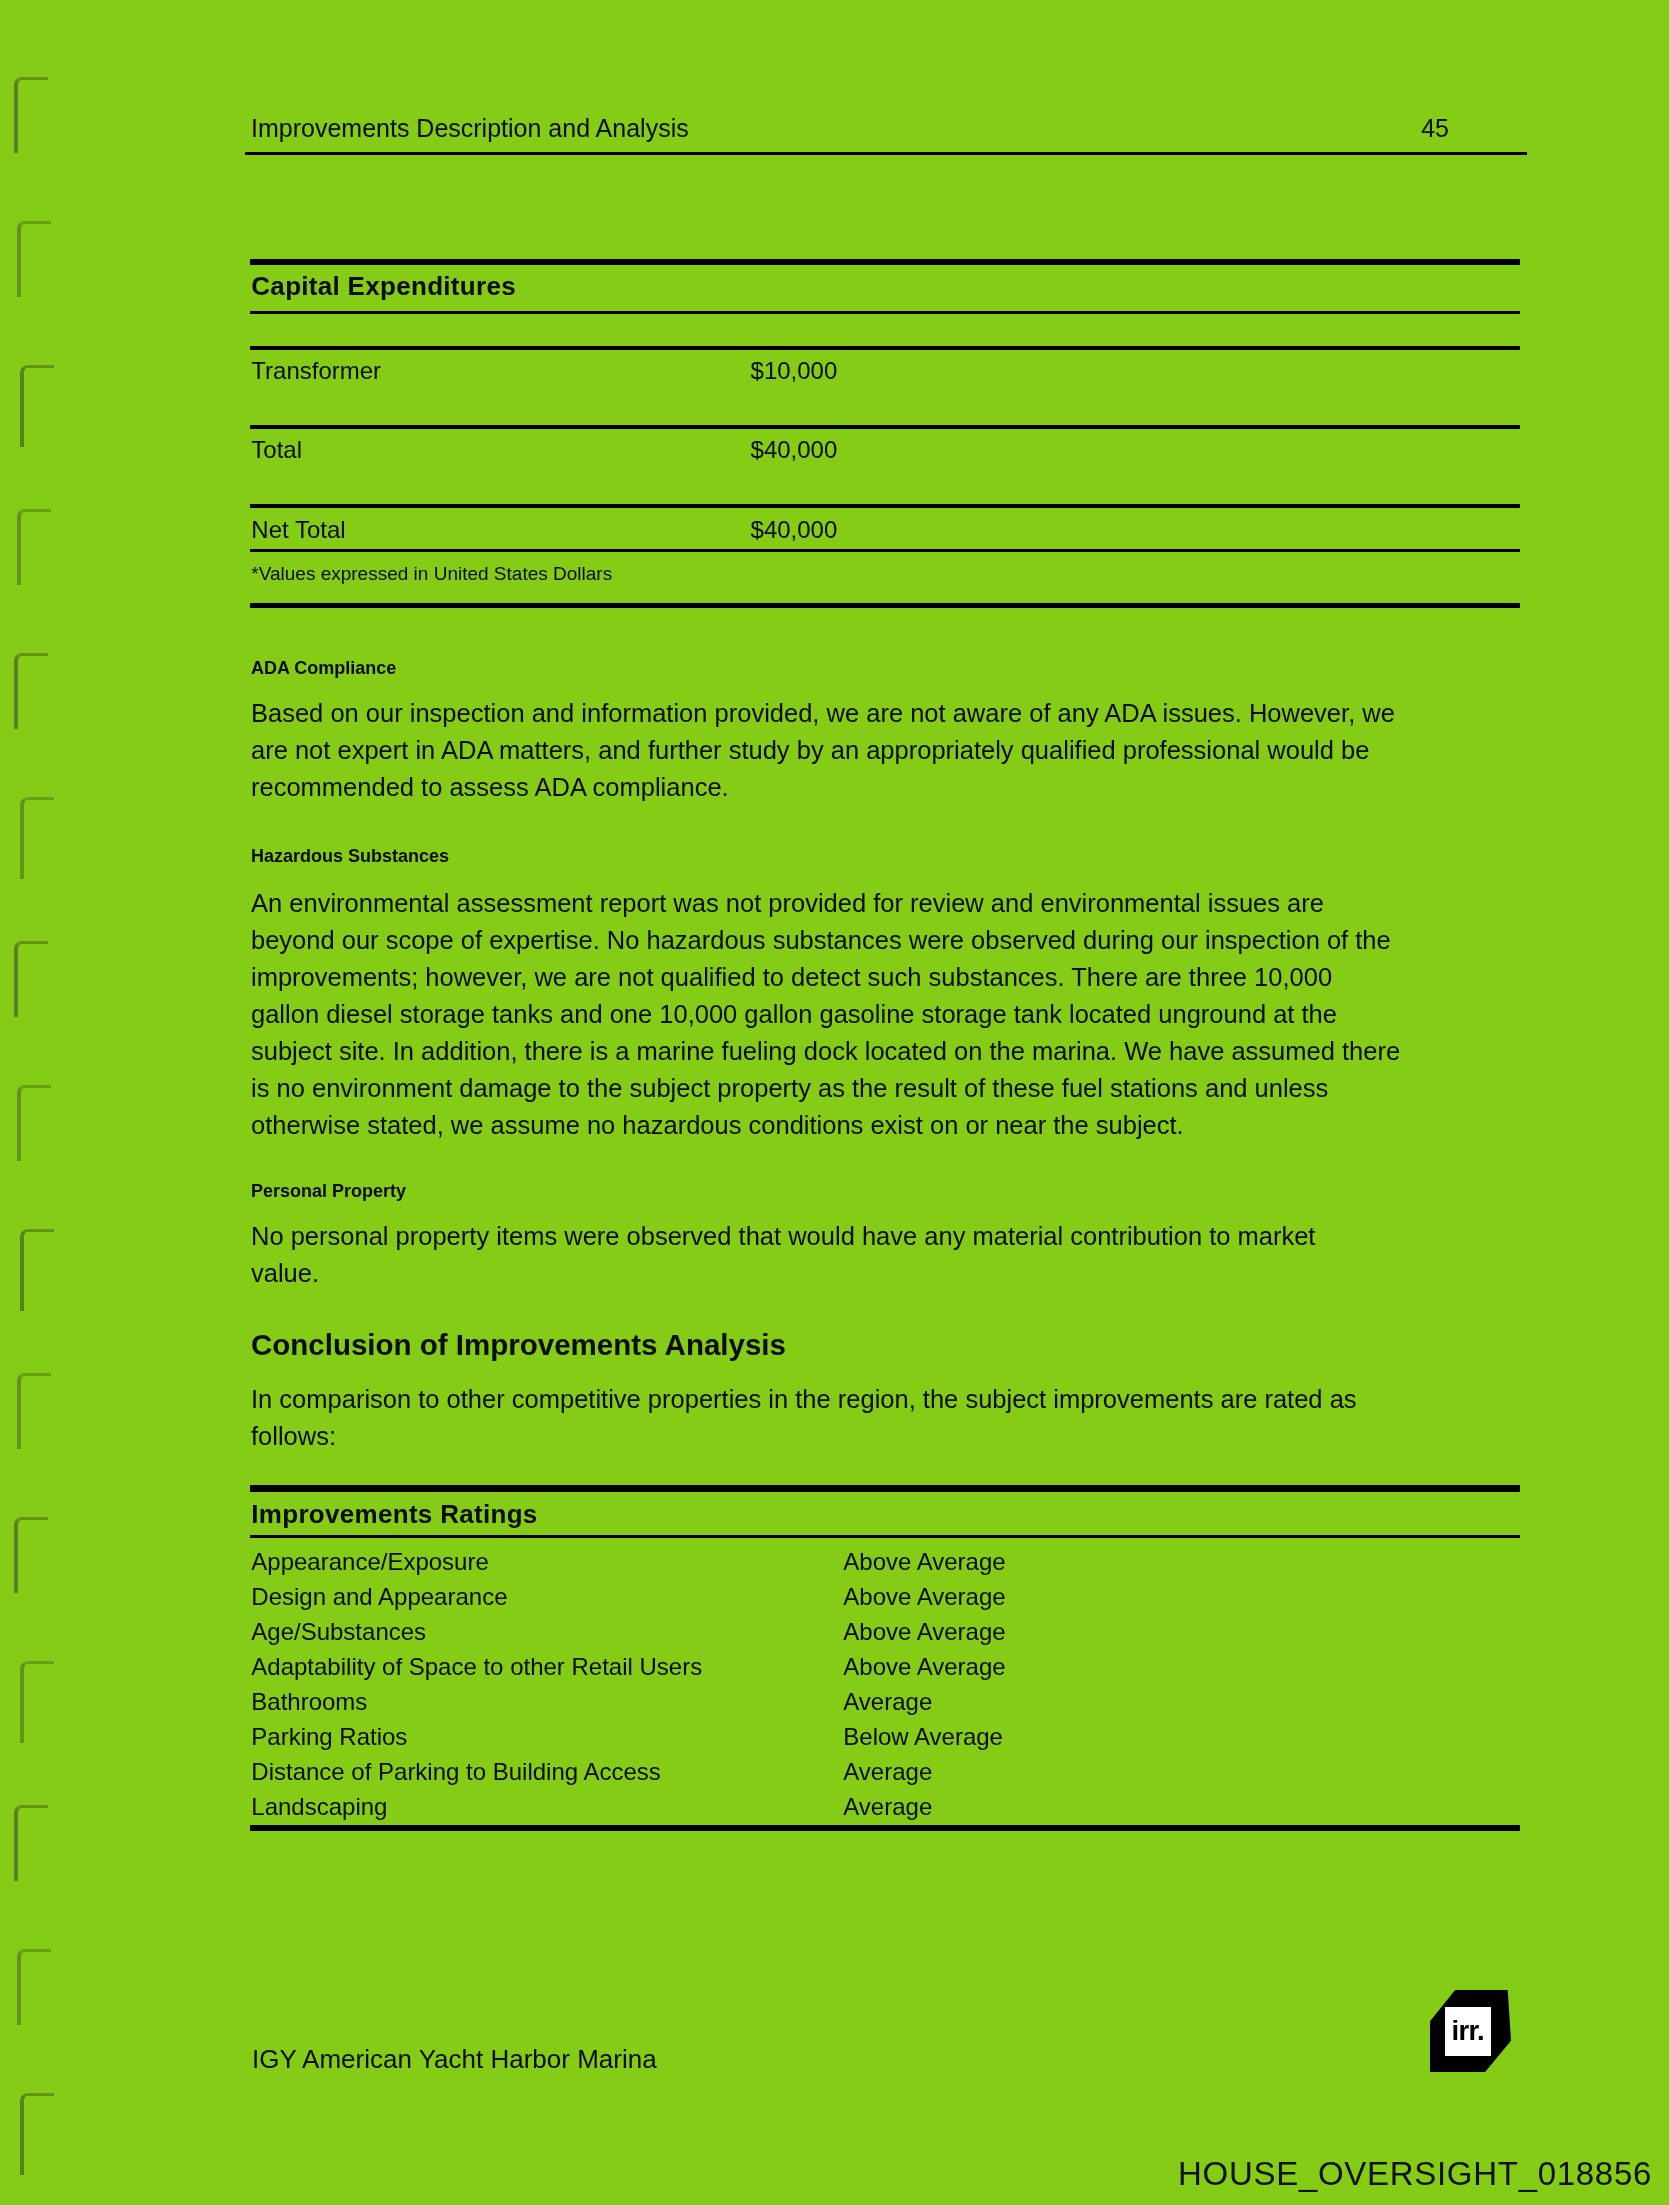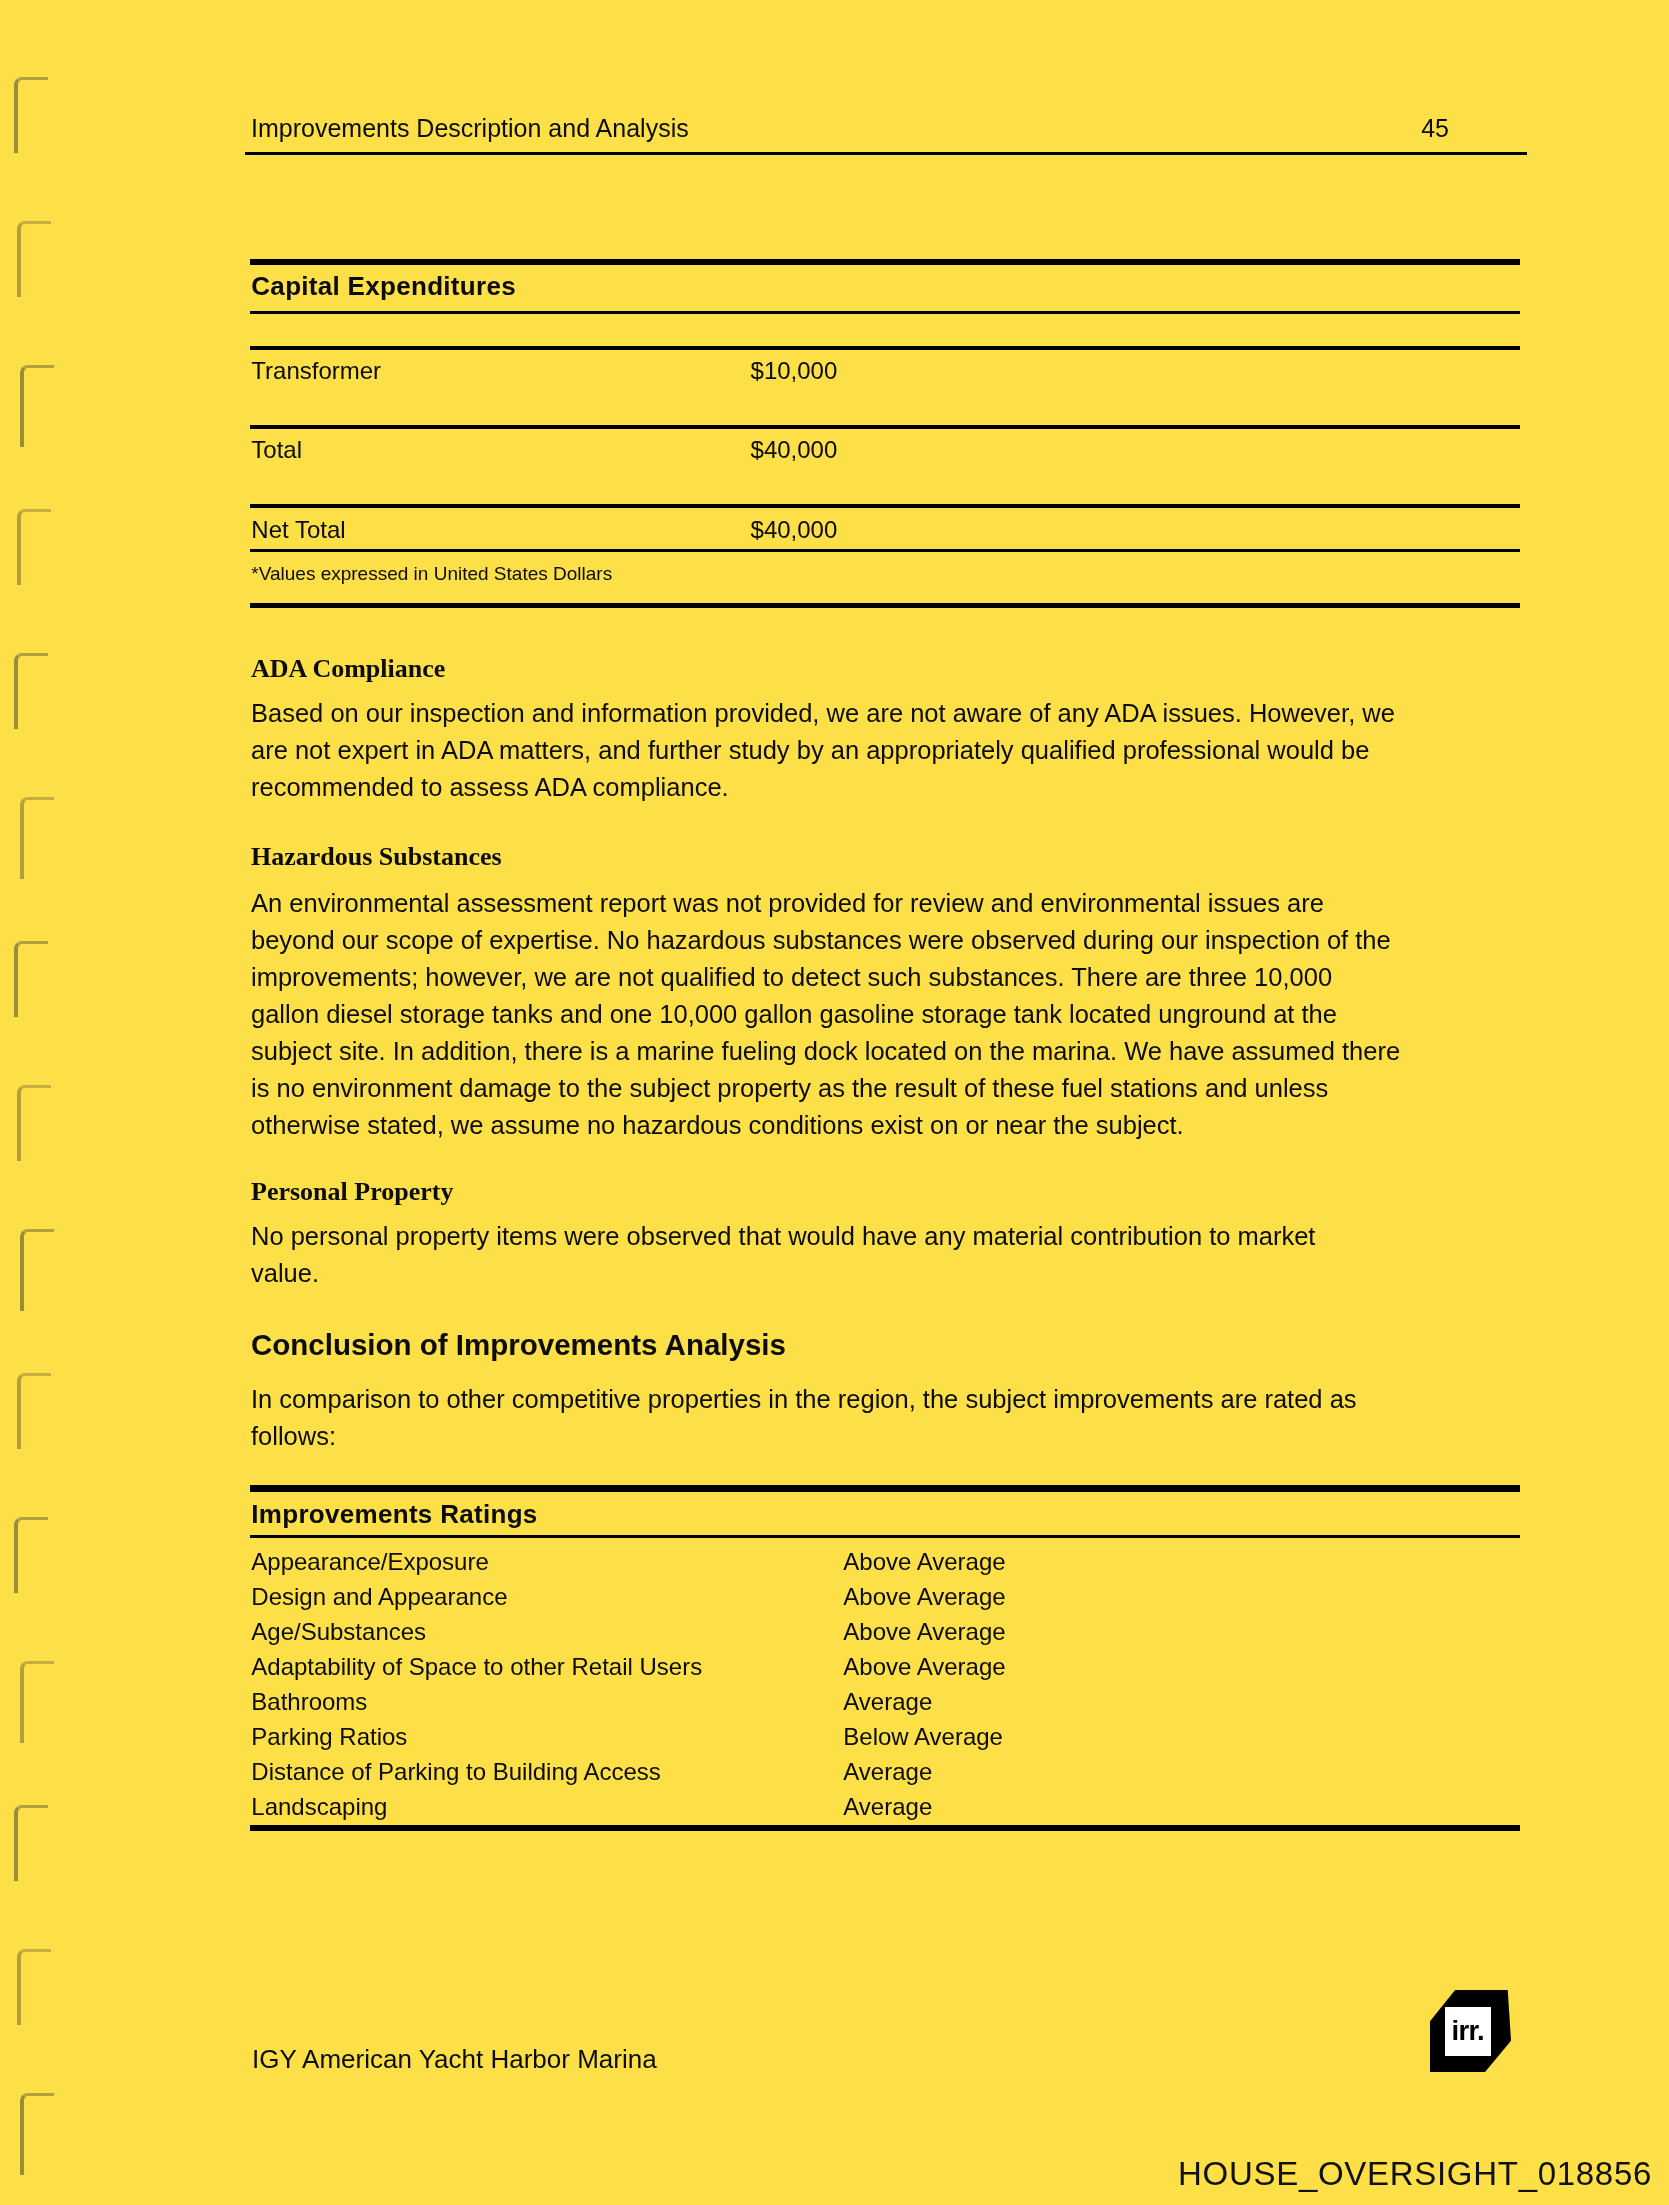--- a/index.html
+++ b/index.html
@@ -1,20 +1,20 @@
 <!DOCTYPE html>
 <html style="font-size:10.5px"><head>
 <meta charset="utf-8">
 <style>
   html, body { margin: 0; padding: 0; background: #ffffff; }
   .page {
     position: relative;
     width: 1669px;
     height: 2205px;
-    background: #fde047;
+    background: #84cc16;
     color: #0c0c0c;
     font-family: "Liberation Sans", sans-serif;
     overflow: hidden;
   }
 
   
   .binder-mark {
     position: absolute;
     left: 14.4px;
     width: 30px;
@@ -44,21 +44,21 @@
   
   #capex { top: 259px; height: 349px; }
   
   #ratings { top: 1485px; height: 347px; }
   #ratings .rrow { position: relative; height: 35px; font-size: 24px; line-height: 35px; white-space: nowrap; }
   #ratings .rows-wrap { position: absolute; left: 1.3px; top: 59px; width: 1267px; }
 
   
   .sec-heading {
     position: absolute; left: 251px;
-    font-size: 26px; font-weight: bold; line-height: 31px; white-space: nowrap; font-family: Liberation Serif, serif;
+    font-size: 18px; font-weight: bold; line-height: 31px; white-space: nowrap;
   }
   .sec-body {
     position: absolute; left: 251px;
     font-size: 25.5px; line-height: 37px; white-space: pre;
   }
   .big-heading {
     position: absolute; left: 251px;
     font-size: 29.5px; font-weight: bold; line-height: 35px; white-space: nowrap;
   }
 

